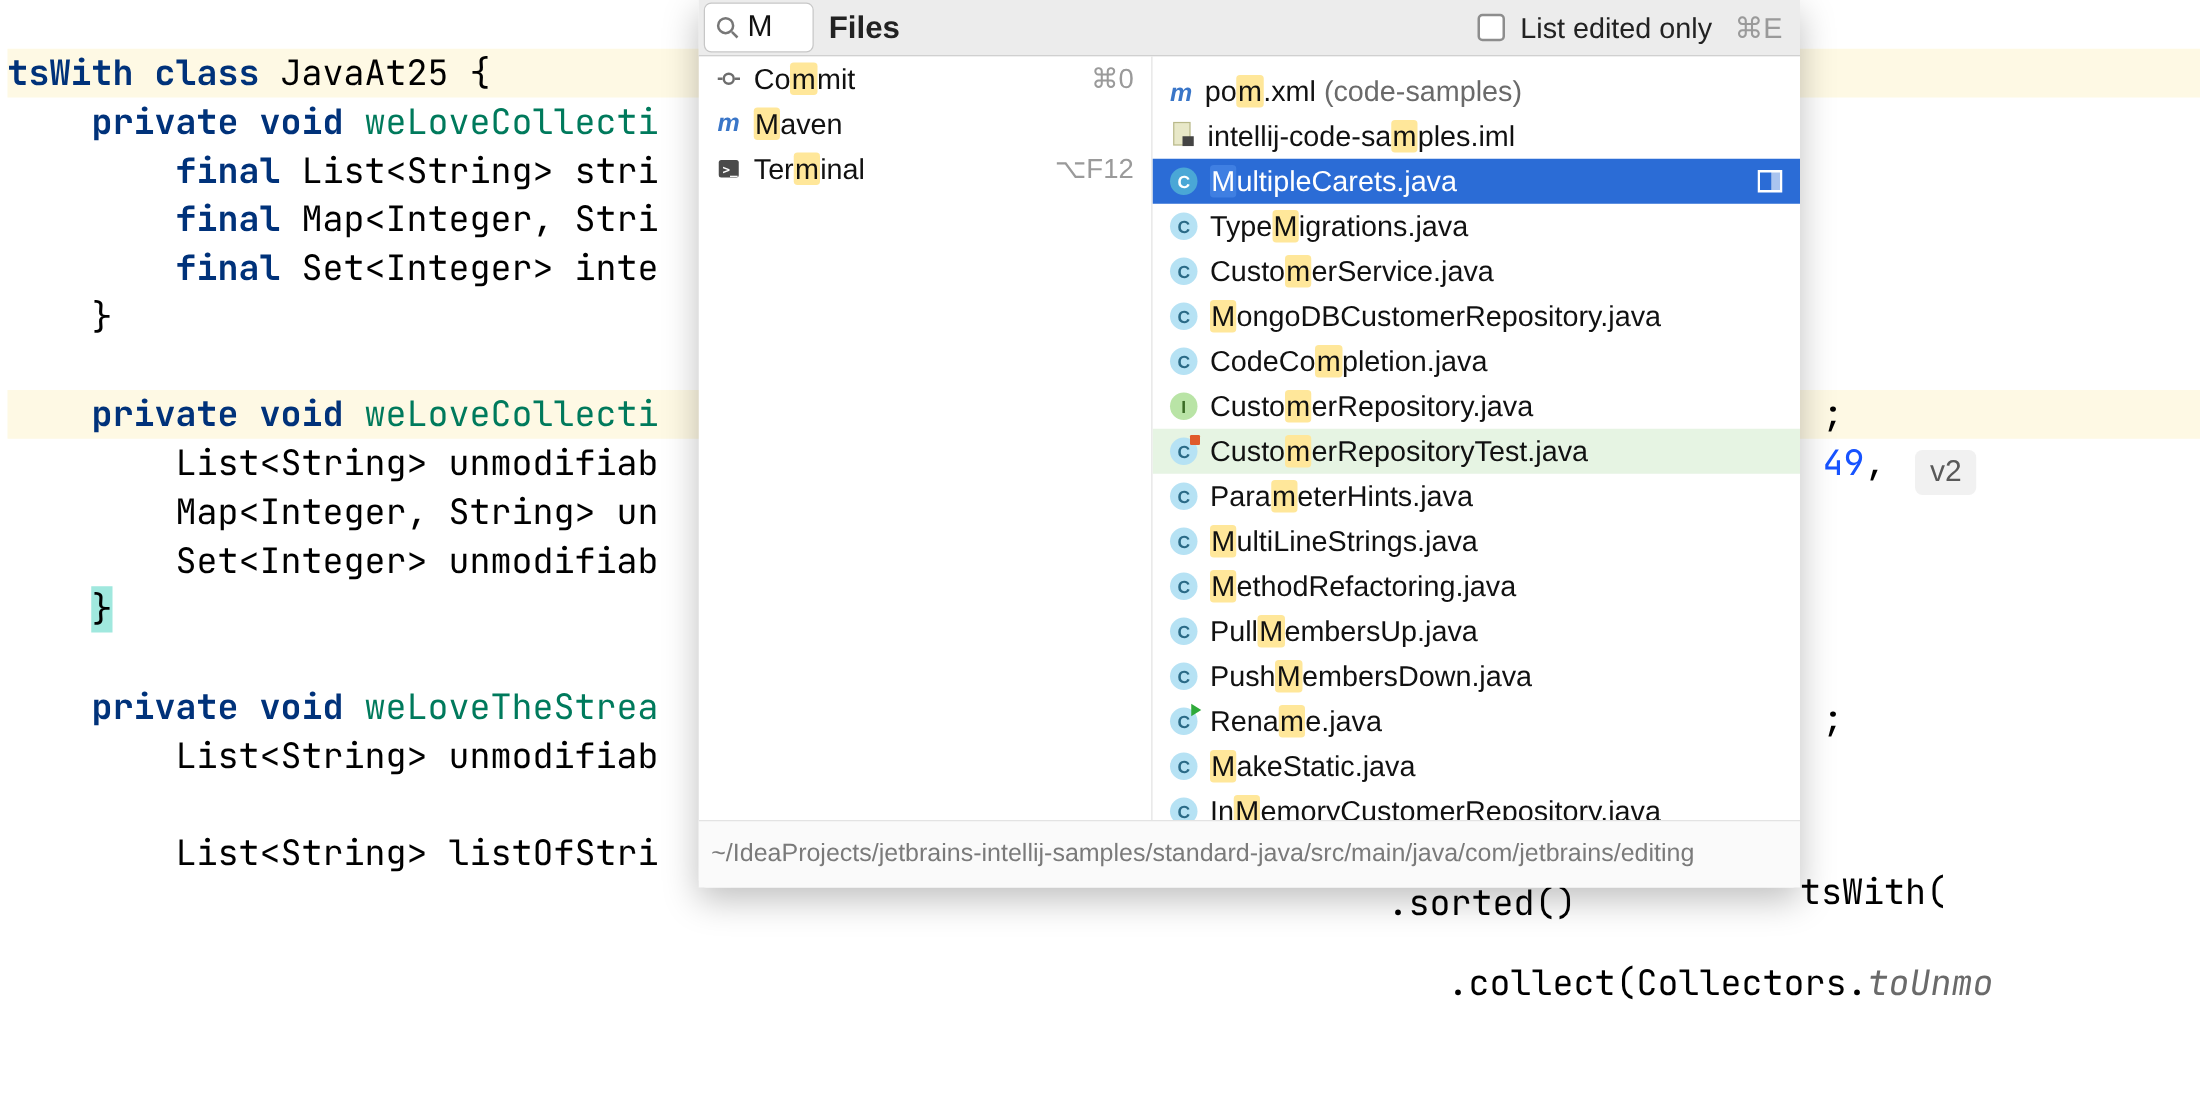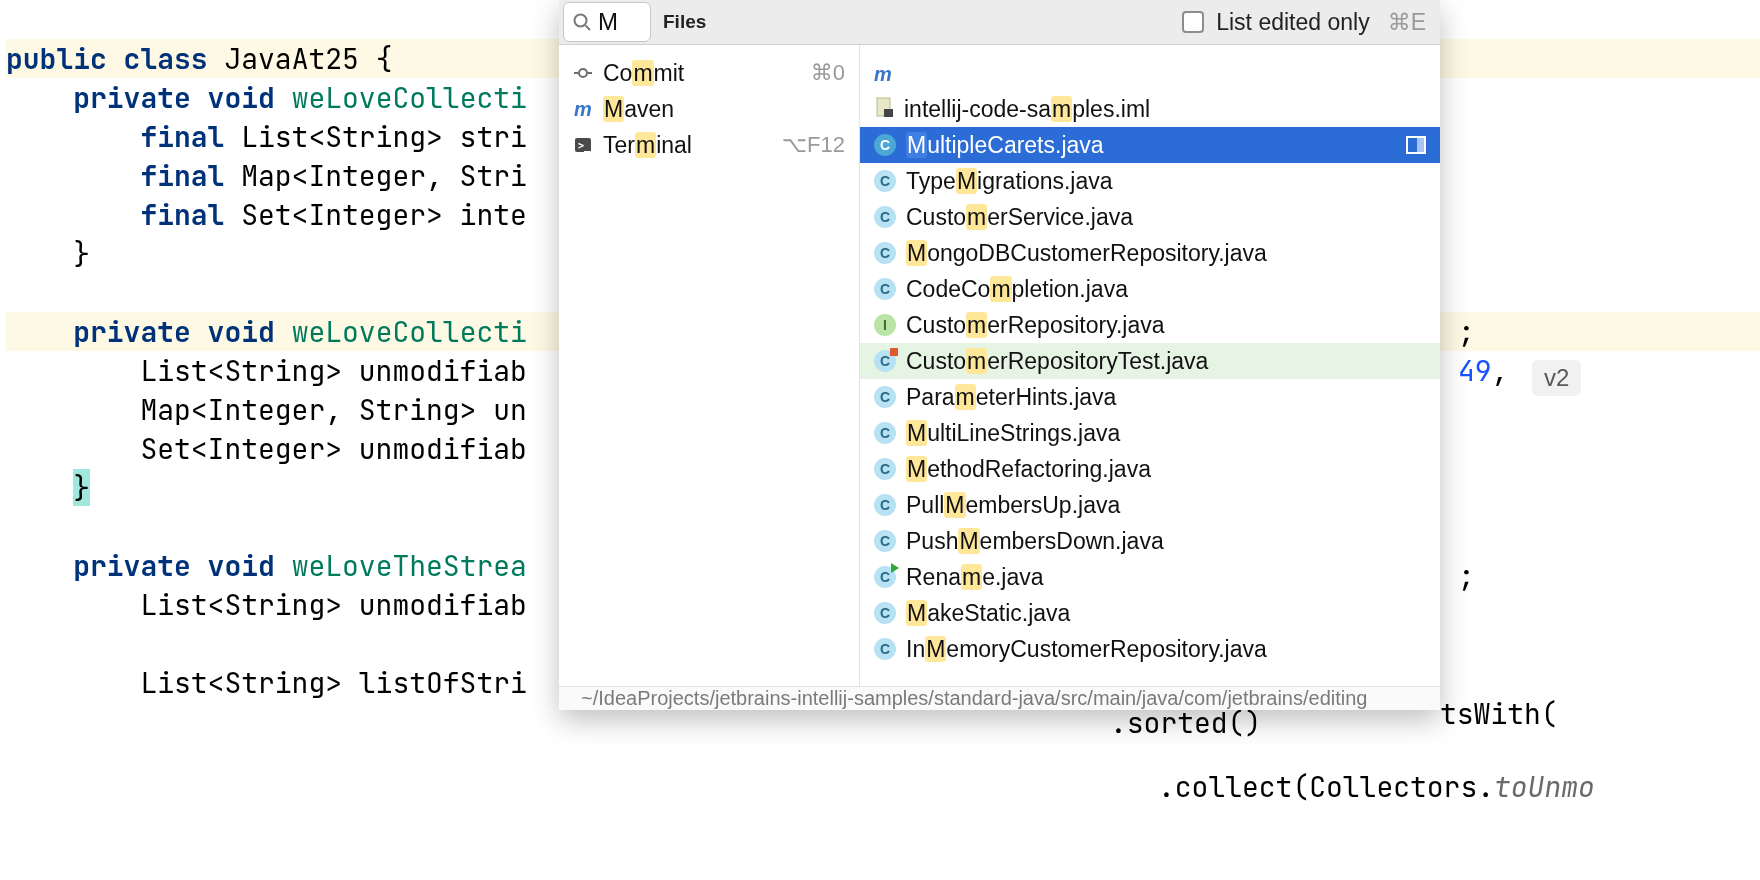--- a/index.html
+++ b/index.html
@@ -9,56 +9,56 @@
   .method { color:#007a5c; }
   .num { color:#1753ff; }
   .mut { color:#6a6a6a; font-style:italic; }
   .line-hl { background:#fef9e4; display:inline-block; width:100%; }
   .brace-hl { background:#a0e8de; }
   .popup { position:absolute; left:559px; top:0; width:881px; height:710px; background:#fff; box-shadow:0 10px 28px rgba(0,0,0,0.25); border-radius:0 0 6px 6px; display:flex; flex-direction:column; font-family:-apple-system,"Segoe UI","Helvetica Neue",Arial,sans-serif; }
   .popup-header { height:45px; background:#ececec; border-bottom:1px solid #d0d0d0; display:flex; align-items:center; padding:0 14px 0 0; gap:12px; }
   .search-box { width:88px; height:40px; background:#fff; border:1px solid #c7c7c7; border-radius:6px; display:flex; align-items:center; padding:0 8px; gap:6px; margin-left:4px; }
   .search-box svg { flex:0 0 auto; }
   .search-box span { font-size:24px; color:#111; }
-  .header-title { font-size:19px; font-weight:600; color:#222; }
+  .header-title { font-size:25px; font-weight:600; color:#222; }
   .header-spacer { flex:1; }
   .checkbox { width:22px; height:22px; border:2px solid #8d8d8d; border-radius:4px; background:#fff; }
   .header-label { font-size:23px; color:#222; }
   .shortcut-h { font-size:23px; color:#9a9a9a; margin-left:6px; }
   .popup-body { flex:1; display:flex; overflow:hidden; }
-  .left-pane { width:301px; border-right:1px solid #e3e3e3; padding-top:10px; }
+  .left-pane { width:363px; border-right:1px solid #e3e3e3; }
   .left-item { height:36px; display:flex; align-items:center; padding:0 14px; gap:10px; font-size:23px; color:#111; }
   .left-item .shortcut { margin-left:auto; color:#9a9a9a; font-size:22px; }
   .ic { width:20px; height:20px; display:flex; align-items:center; justify-content:center; font-weight:700; font-size:16px; }
   .hl { background:#ffe79a; border-radius:3px; padding:0 1px; }
   .right-pane { flex:1; overflow:hidden; padding-top:10px; }
   .file-row { height:36px; display:flex; align-items:center; padding:0 14px; gap:10px; font-size:23px; color:#111; }
   .file-row.selected { background:#2b6cd6; color:#fff; }
   .file-row.selected .hl { background:#3f7fe2; color:#fff; }
   .file-row.test { background:#e6f4e3; }
   .file-row .tail { margin-left:auto; display:flex; align-items:center; }
   .cbadge { width:22px; height:22px; border-radius:50%; display:flex; align-items:center; justify-content:center; font-size:14px; font-weight:700; }
   .c-blue   { background:#b6e2f4; color:#2a6a86; }
   .c-blue-s { background:#4aa7d6; color:#fff; }
   .c-green  { background:#b9e4a6; color:#3a6d26; }
   .c-test   { background:#b6e2f4; color:#2a6a86; position:relative; }
   .c-test::after { content:""; position:absolute; right:-2px; top:-2px; width:8px; height:8px; background:#e05a2b; border-radius:1px; }
   .c-run    { background:#b6e2f4; color:#2a6a86; position:relative; }
   .c-run::after { content:""; position:absolute; right:-3px; top:-3px; border-left:8px solid #2faa3a; border-top:5px solid transparent; border-bottom:5px solid transparent; }
-  .popup-footer { height:24px; border-top:1px solid #e3e3e3; background:#fafafa; display:flex; align-items:center; padding:0 22px; font-size:20px; color:#7a7a7a; }
+  .popup-footer { height:54px; border-top:1px solid #e3e3e3; background:#fafafa; display:flex; align-items:center; padding:0 10px; font-size:20px; color:#7a7a7a; }
   .gray-stub { color:#6a6a6a; }
   .right-edge { position:absolute; left:1440px; top:0; width:320px; height:880px; pointer-events:none; }
   .right-edge .line { position:absolute; font-size:28px; line-height:39px; white-space:pre; color:#000; }
   .badge-v2 { position:absolute; left:1532px; top:360px; background:#f1f1f1; color:#595959; font-size:24px; padding:4px 12px; border-radius:6px; font-family:-apple-system,Arial,sans-serif; }
 </style>
 </head>
 <body>
 
 <div class="editor">
-<span class="line-hl"><span class="kw">public</span><span class="kw"> class</span><span> JavaAt25 {</span></span>
+<span class="line-hl"><span class="kw">tsWith</span><span class="kw"> class</span><span> JavaAt25 {</span></span>
 <span><span class="kw">    private</span><span class="kw"> void </span><span class="method">weLoveCollecti</span></span>
 <span><span class="kw">        final</span><span> List&lt;String&gt; stri</span></span>
 <span><span class="kw">        final</span><span> Map&lt;Integer, Stri</span></span>
 <span><span class="kw">        final</span><span> Set&lt;Integer&gt; inte</span></span>
 <span>    }</span>
 <span> </span>
 <span class="line-hl"><span class="kw">    private</span><span class="kw"> void </span><span class="method">weLoveCollecti</span></span>
 <span>        List&lt;String&gt; unmodifiab</span>
 <span>        Map&lt;Integer, String&gt; un</span>
 <span>        Set&lt;Integer&gt; unmodifiab</span>
@@ -121,20 +121,21 @@
               <text x="4" y="13" fill="#fff" font-size="10" font-family="monospace">&gt;_</text>
             </svg>
           </span>
           <span>Ter<span class="hl">m</span>inal</span>
           <span class="shortcut">⌥F12</span>
         </div>
       </div>
     <div class="right-pane" id="right-pane">
         <div class="file-row">
           <span><span style="color:#3a76c8;font-weight:800;font-style:italic;font-size:20px">m</span></span>
+          <span>po<span class="hl">m</span>.xml  <span class="gray-stub">(code-samples)</span></span>
         </div>
         <div class="file-row">
           <span><svg width="20" height="20" viewBox="0 0 20 20">
               <rect x="3" y="1" width="13" height="18" fill="#e8e8c8" stroke="#b9b98a"></rect>
               <rect x="10" y="12" width="9" height="8" fill="#444"></rect>
             </svg></span>
           <span>intellij-code-sa<span class="hl">m</span>ples.iml </span>
         </div>
         <div class="file-row selected">
           <span>

